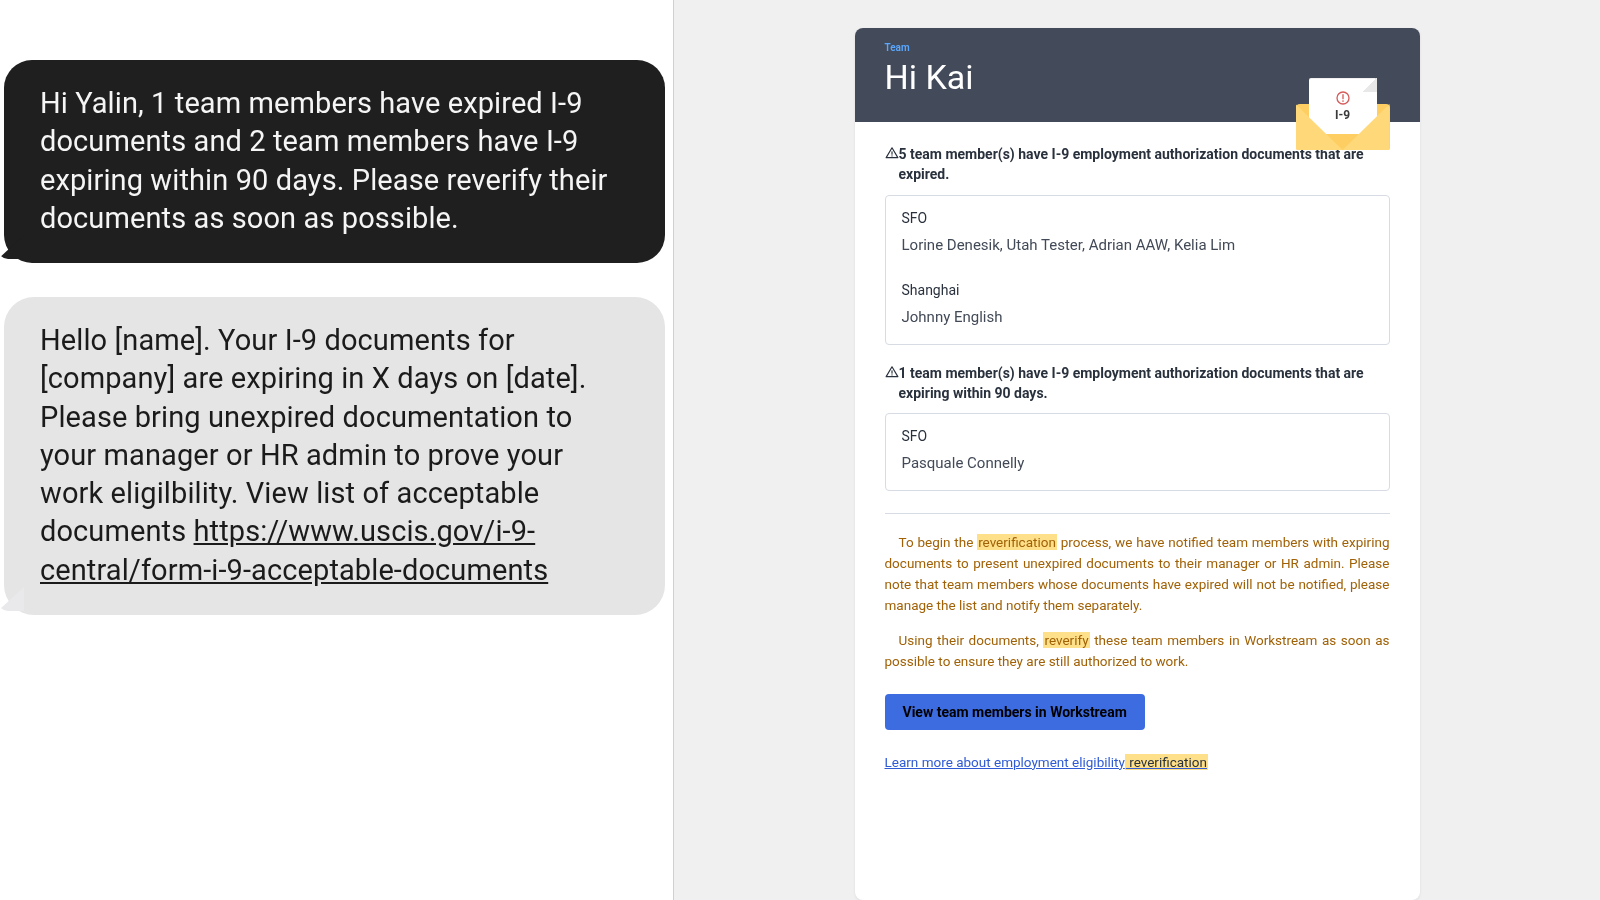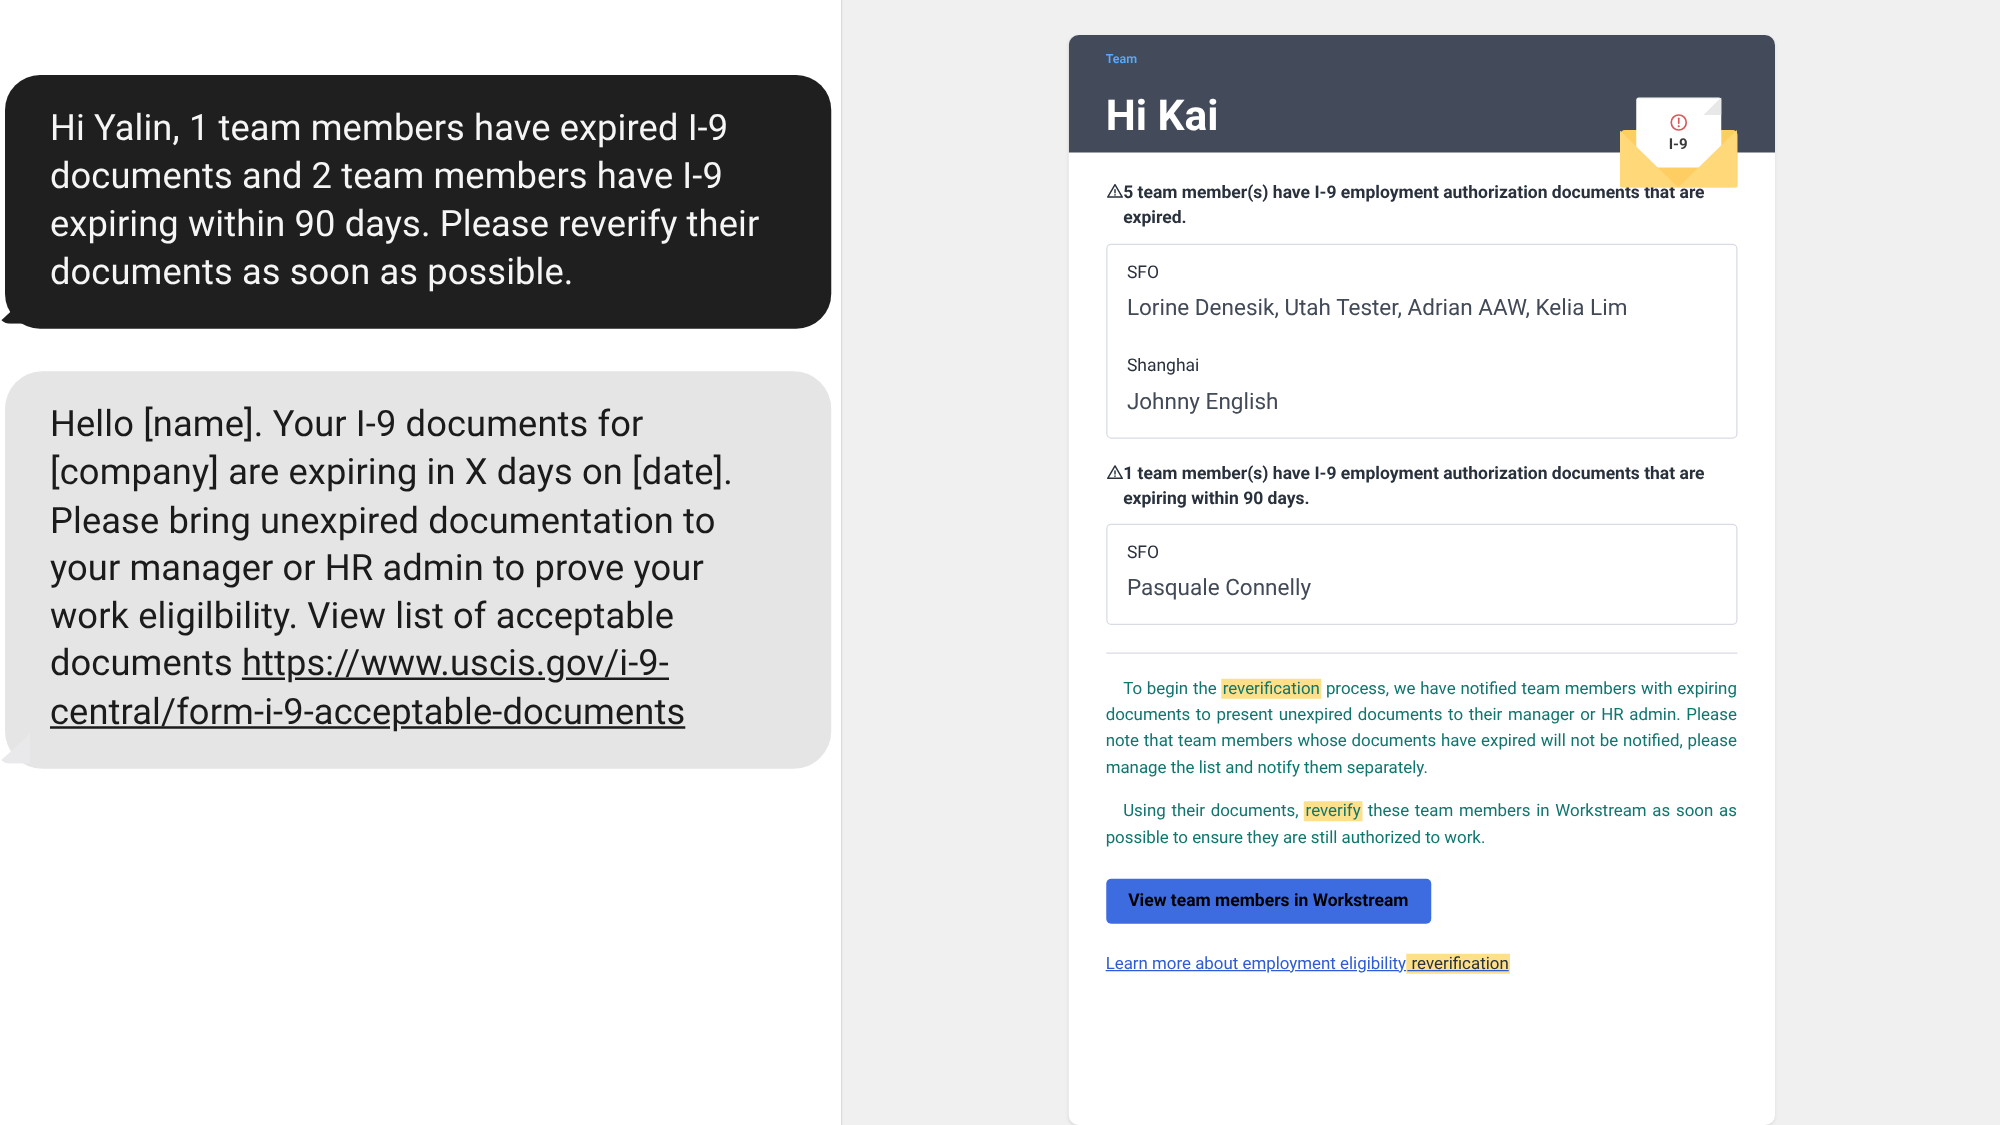--- a/index.html
+++ b/index.html
@@ -91,22 +91,22 @@
     position: relative;
     color: #fff;
   }
   .email-eyebrow {
     font-size: 10px;
     font-weight: 600;
     color: #5aa7ff;
   }
   .email-title {
     font-size: 34px;
-    font-weight: 700;
-    margin-top: 20px;
+    font-weight: 400;
+    margin-top: 4px;
   }
 
   
   .envelope {
     position: absolute;
     right: 30px;
     top: 40px;
     width: 94px;
     height: 72px;
     margin-top: 10px;
@@ -180,35 +180,35 @@
     border-radius: 4px;
     padding: 14px 16px 18px 16px;
     margin-bottom: 18px;
   }
   .loc-name {
     font-weight: 400;
     margin-bottom: 10px;
   }
   .loc-members {
     color: #424a57;
-    font-size: 18px;
+    font-size: 15px;
   }
   .loc-sep { height: 28px; }
 
   hr.sep {
     border: none;
     border-top: 1px solid #d7dbe3;
     margin: 22px 0 18px 0;
   }
   .para {
     text-align: justify;
     line-height: 1.55;
     margin-bottom: 14px;
     font-size: 13.5px;
-    color: #0f766e;
+    color: #a16207;
     text-indent: 14px;
   }
   .hl { background: #ffe08a; padding: 0 1px; }
 
   .cta-btn {
     display: inline-block;
     background: #3d6ce0;
     color: #000000;
     font-weight: 700;
     font-size: 14px;

